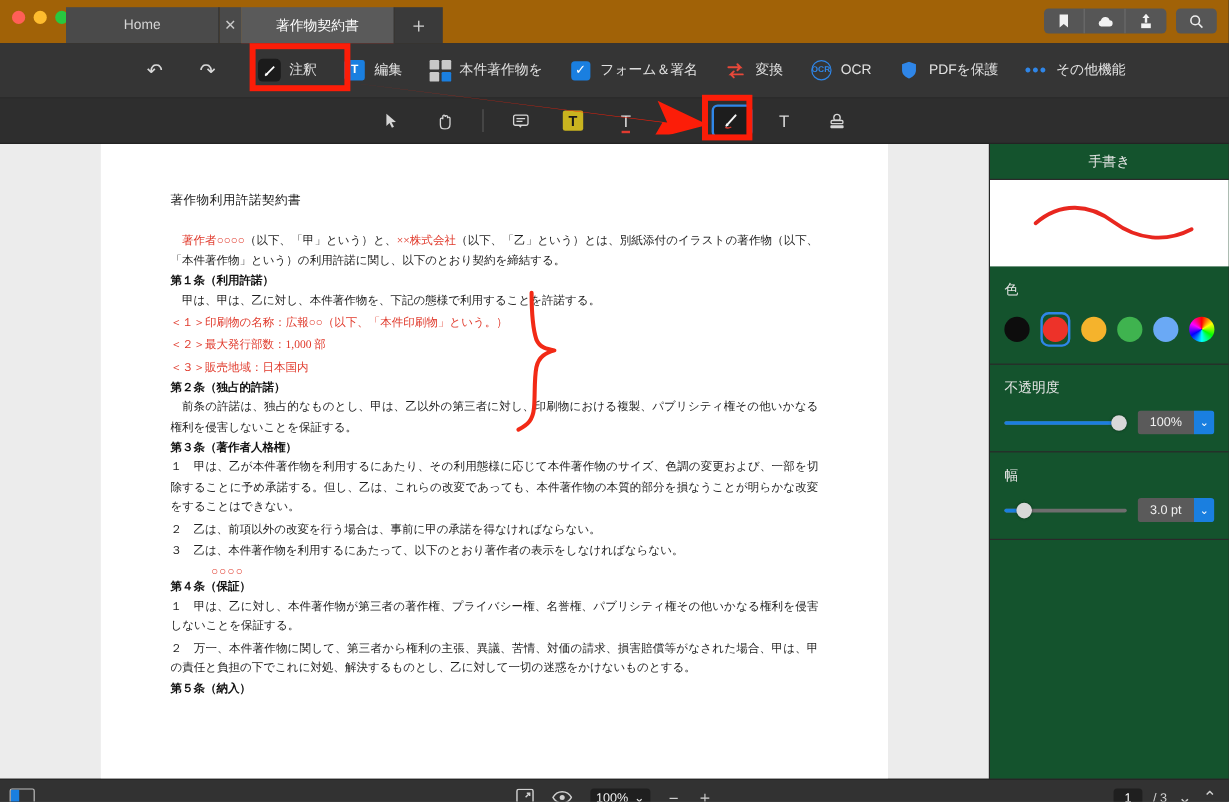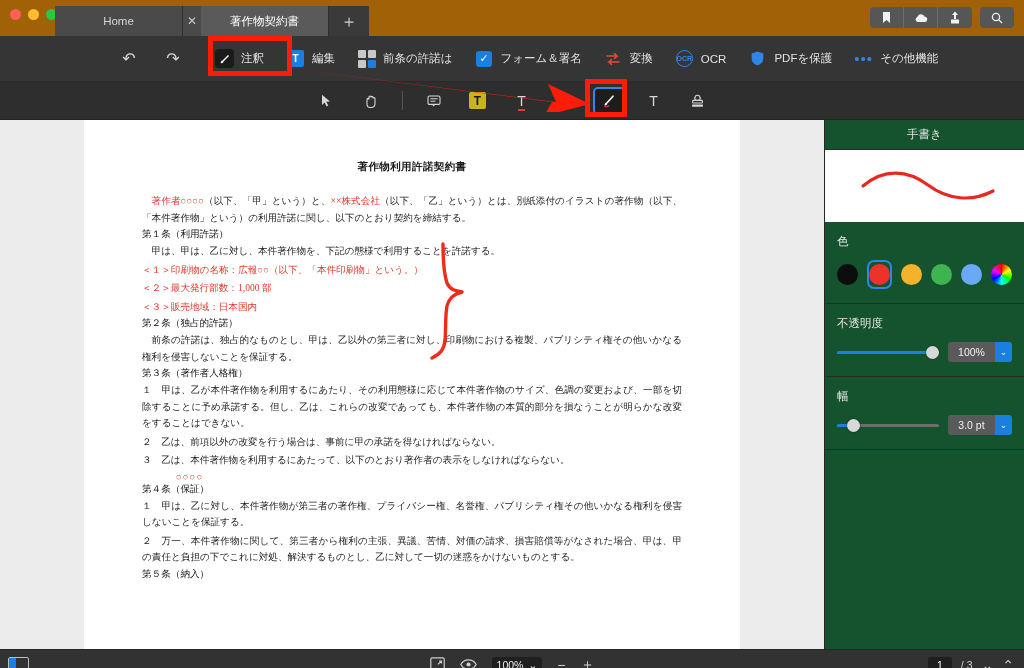--- a/index.html
+++ b/index.html
@@ -106,26 +106,26 @@
                 height: 1.5px; background: #e03b30; }
 
   
   .body { display: flex; height: 529px; }
   .doc-area { flex: 1; background: #ececec; overflow: hidden; position: relative;
               display: flex; justify-content: center; }
   .page {
     width: 656px; background: #fff; padding: 40px 58px 0 58px; position: relative;
     font-family: "Liberation Serif", "DejaVu Serif", serif;
   }
-  .doc-title { text-align: center; font-size: 10.5px; font-weight: bold; color: #1b1b1b;
+  .doc-title { text-align: left; font-size: 10.5px; font-weight: normal; color: #1b1b1b;
                margin-bottom: 19px; letter-spacing: .4px; }
   .p { font-size: 9.6px; line-height: 1.72; color: #1d1d1d; text-align: justify; margin-bottom: 2px; }
   .p.ind { text-indent: 1em; }
   .red { color: #e0392b; }
-  .heading { font-size: 9.6px; font-weight: normal; color: #111; margin: 1px 0 2px; }
+  .heading { font-size: 9.6px; font-weight: bold; color: #111; margin: 1px 0 2px; }
   .circles { color: #e0392b; font-size: 9.6px; letter-spacing: 1px; padding-left: 34px; }
 
   
   .stroke { position: absolute; left: 345px; top: 120px; pointer-events: none; }
 
   
   .panel { width: 200px; background: #14532d; border-left: 1px solid #262626; }
   .panel-title { height: 30px; display: flex; align-items: center; justify-content: center;
                  color: #e6e6e6; font-size: 11.5px; border-bottom: 1px solid #2a2a2a; }
   .preview { height: 72px; background: #fff; display: flex; align-items: center; justify-content: center; }
@@ -249,21 +249,21 @@
 
     <div class="rb-item">
       <span class="glyph">
         <span class="ic-pages">
             <i></i>
             <i></i>
             <i></i>
             <i class="blue"></i>
           </span>
       </span>
-      <span>前条の許諾は</span>
+      <span>本件著作物を</span>
     </div>
 
     <div class="rb-item">
       <span class="glyph">
         <span class="ic-check">✓</span>
       </span>
       <span>フォーム＆署名</span>
     </div>
 
     <div class="rb-item">

